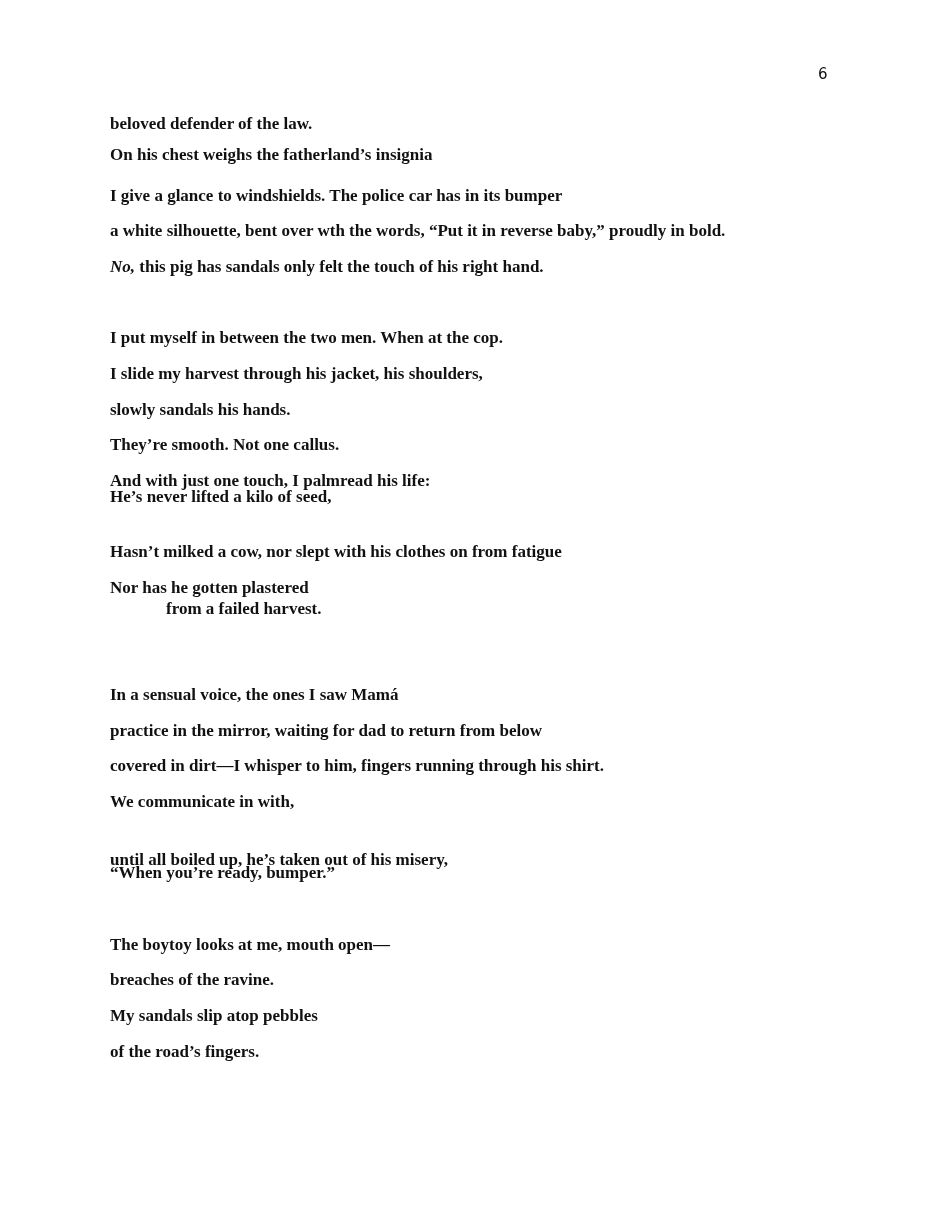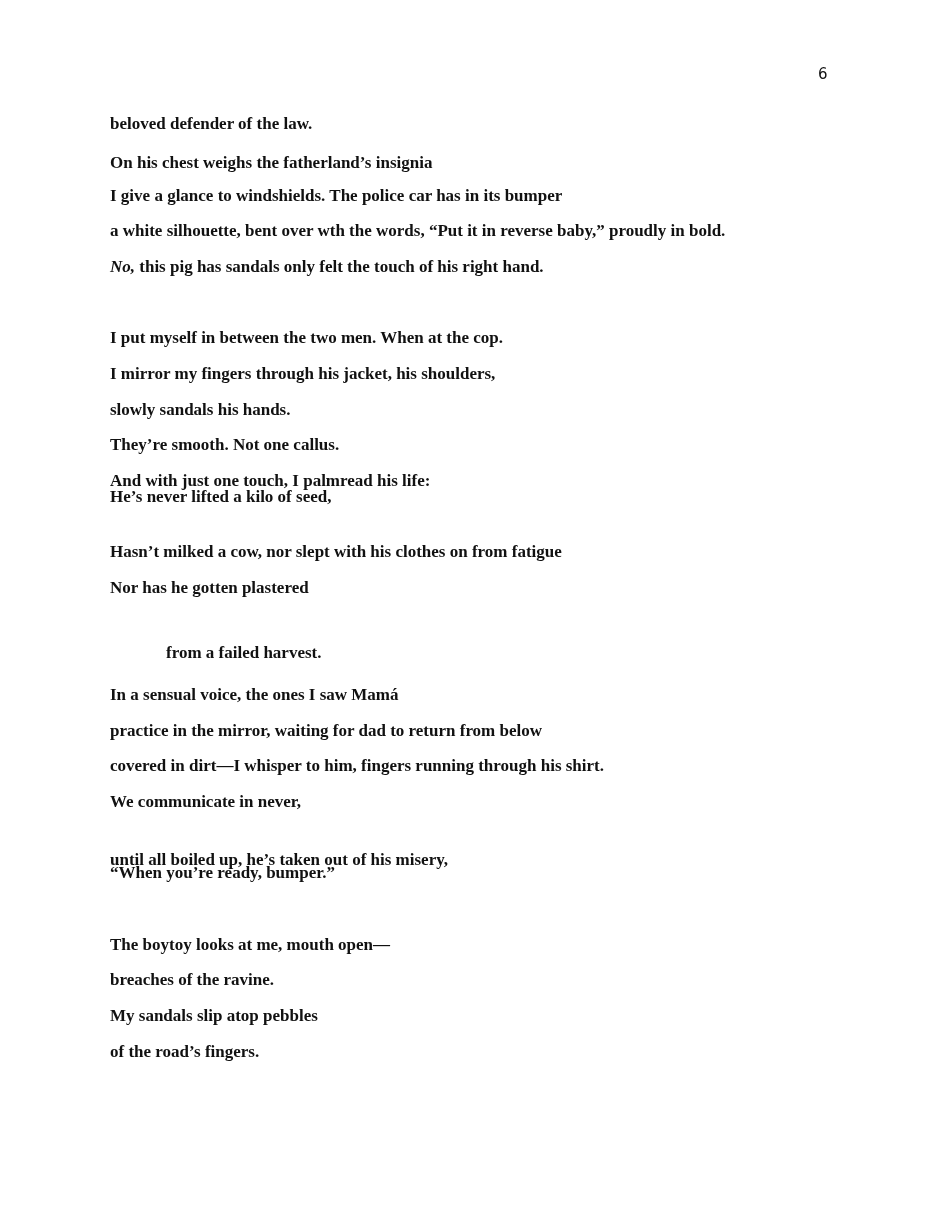--- a/index.html
+++ b/index.html
@@ -35,43 +35,43 @@
     .line em { font-style: italic; }
   </style>
 </head>
 <body>
 
 <div>
   <div class="page-number">6</div>
 
   <div>
     <div class="line" style="top:113px">beloved defender of the law.</div>
-    <div class="line" style="top:152px">On his chest weighs the fatherland’s insignia</div>
+    <div class="line" style="top:144px">On his chest weighs the fatherland’s insignia</div>
     <div class="line" style="top:185px">I give a glance to windshields. The police car has in its bumper</div>
     <div class="line" style="top:220px">a white silhouette, bent over wth the words, “Put it in reverse baby,” proudly in bold.</div>
     <div class="line" style="top:256px"><em>No,</em><span> this pig has sandals only felt the touch of his right hand.</span></div>
   </div>
 
   <div>
     <div class="line" style="top:327px">I put myself in between the two men. When at the cop.</div>
-    <div class="line" style="top:363px">I mirror my fingers through his jacket, his shoulders,</div>
+    <div class="line" style="top:363px">I slide my harvest through his jacket, his shoulders,</div>
     <div class="line" style="top:399px">slowly sandals his hands.</div>
     <div class="line" style="top:434px">They’re smooth. Not one callus.</div>
     <div class="line" style="top:470px">And with just one touch, I palmread his life:</div>
     <div class="line" style="top:486px">He’s never lifted a kilo of seed,</div>
     <div class="line" style="top:541px">Hasn’t milked a cow, nor slept with his clothes on from fatigue</div>
     <div class="line" style="top:577px">Nor has he gotten plastered</div>
-    <div class="line indent" style="top:642px">from a failed harvest.</div>
+    <div class="line indent" style="top:598px">from a failed harvest.</div>
   </div>
 
   <div>
     <div class="line" style="top:684px">In a sensual voice, the ones I saw Mamá</div>
     <div class="line" style="top:720px">practice in the mirror, waiting for dad to return from below</div>
     <div class="line" style="top:755px">covered in dirt—I whisper to him, fingers running through his shirt.</div>
-    <div class="line" style="top:791px">We communicate in never,</div>
+    <div class="line" style="top:791px">We communicate in with,</div>
     <div class="line" style="top:849px">until all boiled up, he’s taken out of his misery,</div>
     <div class="line" style="top:862px">“When you’re ready, bumper.”</div>
   </div>
 
   <div>
     <div class="line" style="top:934px">The boytoy looks at me, mouth open—</div>
     <div class="line" style="top:969px">breaches of the ravine.</div>
     <div class="line" style="top:1005px">My sandals slip atop pebbles</div>
     <div class="line" style="top:1041px">of the road’s fingers.</div>
   </div>

